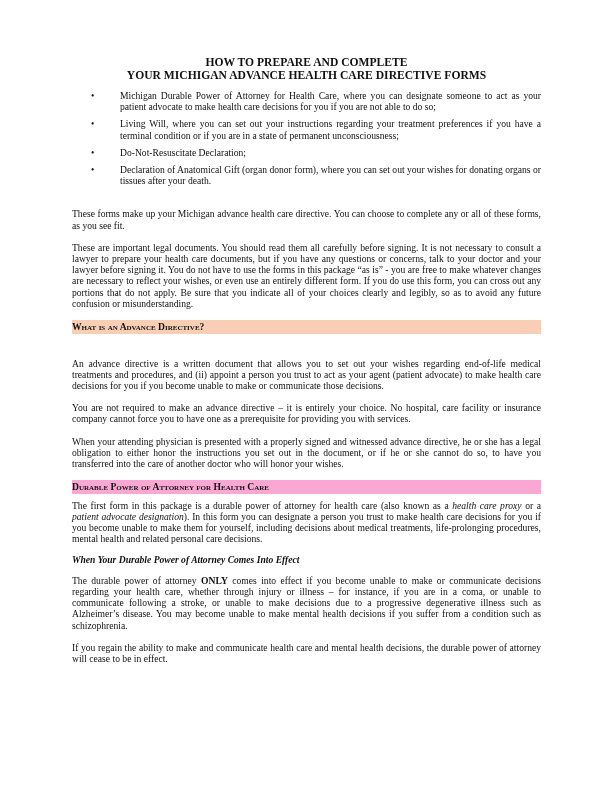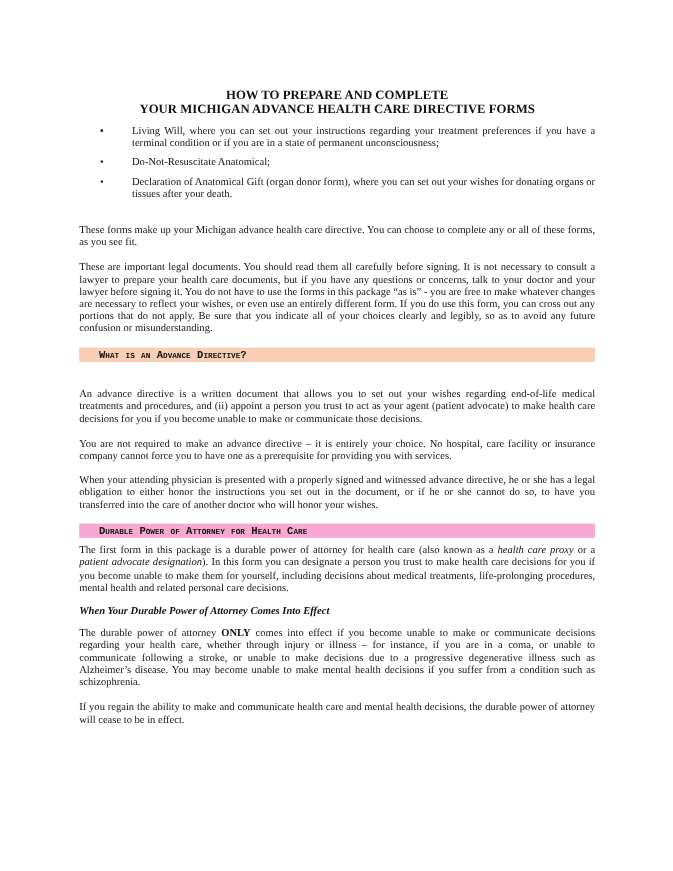--- a/index.html
+++ b/index.html
@@ -1,51 +1,51 @@
 <!DOCTYPE html>
 <html><head>
 <meta charset="utf-8">
 <style>
   html, body { margin: 0; padding: 0; background: #ffffff; }
   body { width: 612px; height: 792px; position: relative; overflow: hidden; }
   .page {
-    position: absolute; left: 72px; top: 80px; width: 469px;
+    position: absolute; left: 72px; top: 56px; width: 469px;
     font-family: "Liberation Serif", "DejaVu Serif", serif;
     font-size: 9.6px; line-height: 11.2px; color: #111;
   }
   h1 {
     margin: 0; text-align: center; font-weight: bold;
     font-size: 11.6px; line-height: 13px; color: #111;
   }
   p { margin: 0; text-align: justify; }
   .intro { margin-top: 8px; }
   ul { list-style: none; margin: 8px 0 0 0; padding: 0; }
   li { position: relative; padding-left: 48px; margin-bottom: 6px; text-align: justify; }
   li .bullet { position: absolute; left: 19px; top: 0; }
   .gap { margin-top: 11px; }
   .section {
     background: #f8cfb4; font-weight: bold; margin-top: 11px;
-    padding: 1px 18px; font-size: 9.6px; line-height: 11.5px; font-family: Liberation Mono, monospace;
+    padding: 1px 0; font-size: 9.6px; line-height: 11.5px;
   }
   .sub { font-weight: bold; font-style: italic; margin-top: 10px; }
 </style>
 </head>
 <body>
 
 <div class="page">
   <h1>
     <div>HOW TO PREPARE AND COMPLETE</div>
     <div>YOUR MICHIGAN ADVANCE HEALTH CARE DIRECTIVE FORMS</div>
   </h1>
 
 
   <ul>
-    <li><span class="bullet">•</span></li>
+    <li><span class="bullet">•</span><span>Michigan Durable Power of Attorney for Health Care, where you can designate someone to act as your patient advocate to make health care decisions for you if you are not able to do so;</span></li>
     <li><span class="bullet">•</span><span>Living Will, where you can set out your instructions regarding your treatment preferences if you have a terminal condition or if you are in a state of permanent unconsciousness;</span></li>
-    <li><span class="bullet">•</span><span>Do-Not-Resuscitate Anatomical;</span></li>
+    <li><span class="bullet">•</span><span>Do-Not-Resuscitate Declaration;</span></li>
     <li><span class="bullet">•</span><span>Declaration of Anatomical Gift (organ donor form), where you can set out your wishes for donating organs or tissues after your death.</span></li>
   </ul>
 
   <p class="gap" style="margin-top:22px">These forms make up your Michigan advance health care directive. You can choose to complete any or all of these forms, as you see fit.</p>
   <p class="gap">These are important legal documents. You should read them all carefully before signing. It is not necessary to consult a lawyer to prepare your health care documents, but if you have any questions or concerns, talk to your doctor and your lawyer before signing it. You do not have to use the forms in this package “as is” - you are free to make whatever changes are necessary to reflect your wishes, or even use an entirely different form. If you do use this form, you can cross out any portions that do not apply. Be sure that you indicate all of your choices clearly and legibly, so as to avoid any future confusion or misunderstanding.</p>
 
   <div class="section" style="background: rgb(248, 207, 180);">
     <span style="font-variant: small-caps;">What is an Advance Directive?</span>
   </div>
   <p style="margin-top:24px">An advance directive is a written document that allows you to set out your wishes regarding end-of-life medical treatments and procedures, and (ii) appoint a person you trust to act as your agent (patient advocate) to make health care decisions for you if you become unable to make or communicate those decisions.</p>

